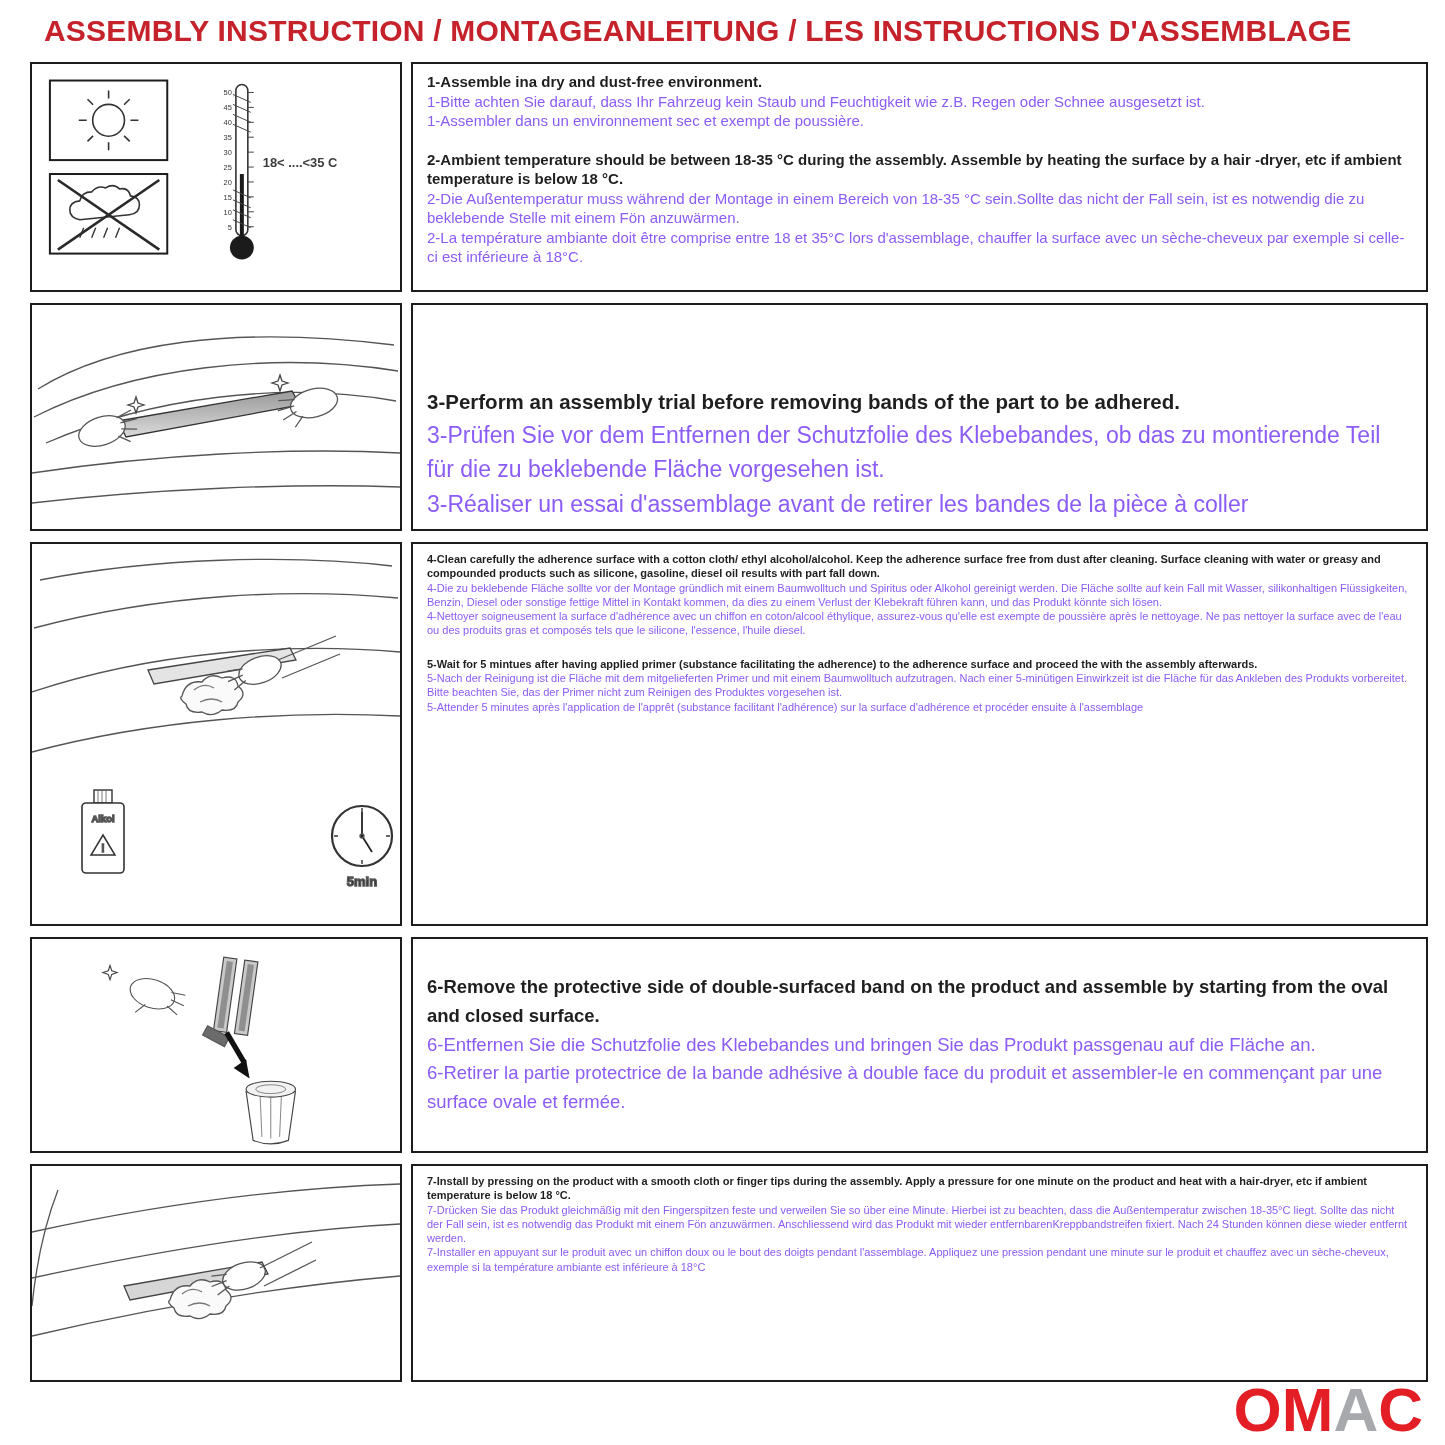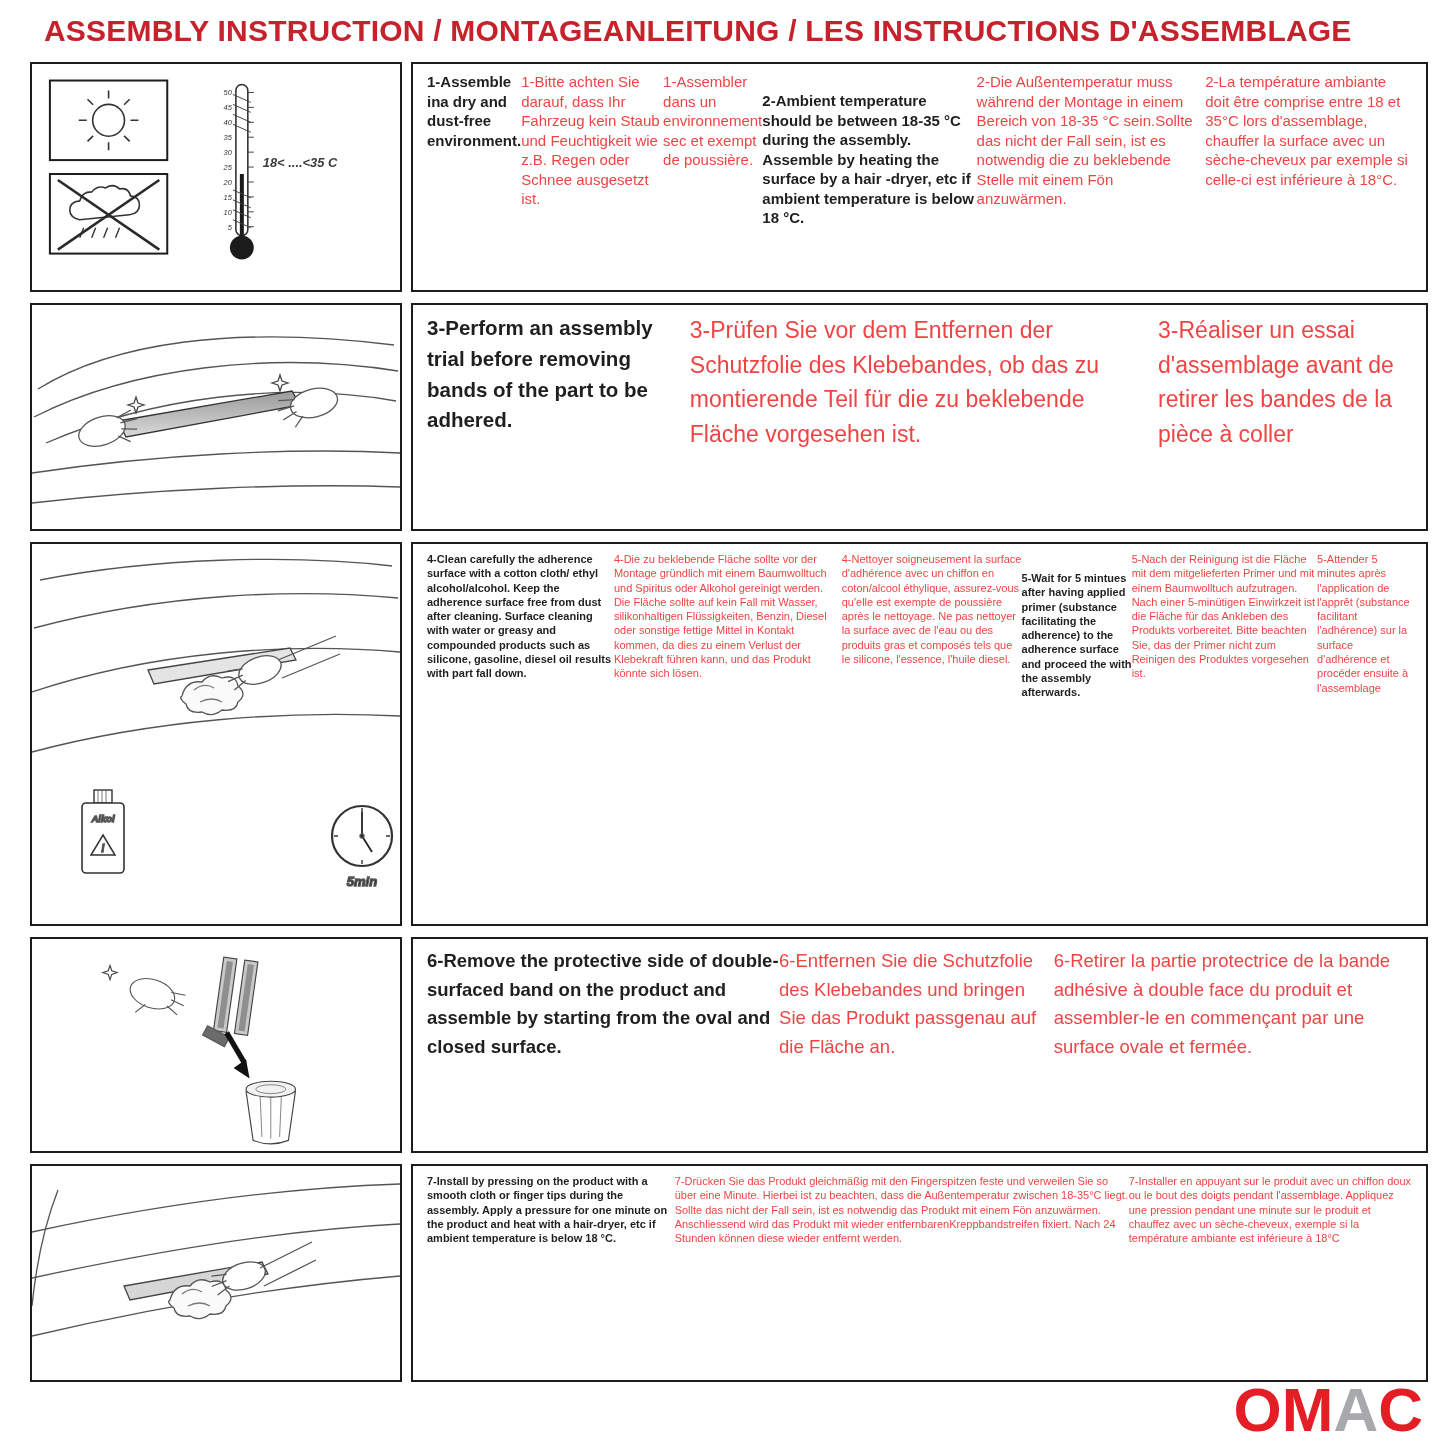--- a/index.html
+++ b/index.html
@@ -10,36 +10,36 @@
     color:#3c3c3c; position:relative; overflow:hidden;
   }
   .page { padding:8px 17px 0 30px; }
   .title {
     color:#c5222b; font-size:30px; font-weight:800;
     margin:6px 0 14px 14px; letter-spacing:0.2px; white-space:nowrap;
   }
   .row { display:flex; gap:9px; margin-bottom:11px; align-items:stretch; }
   .illus {
     flex:0 0 372px; width:372px; border:2px solid #1c1c1c;
-    background:#fff; position:relative; overflow:hidden;font-style:italic;
+    background:#fff; position:relative; overflow:hidden;
   }
   .illus svg { display:block; width:100%; height:100%; }
   .tbox {
     flex:1; border:2px solid #1c1c1c; padding:8px 14px;
-    overflow:hidden; display:flex; flex-direction:row;
-  }
-  .tbox p { margin:0; font-size:15px; line-height:1.3; color:#ef4444; }
+    overflow:hidden; display:flex; flex-direction:column;
+  }
+  .tbox p { margin:0; font-size:15px; line-height:1.3; color:#8b5cf6; }
   .tbox p.b { font-weight:bold; color:#1f1f1f; }
   .gap { margin-top:19px !important; }
   .r1 { height:230px; }
   .r2 { height:228px; }
   .r3 { height:384px; }
   .r4 { height:216px; }
   .r5 { height:218px; }
-  .r2 .tbox { justify-content:flex-start;gap:30px; }
+  .r2 .tbox { justify-content:flex-end; }
   .r2 .tbox p { font-size:23px; line-height:1.5; }
   .r2 .tbox p.b { font-size:20.5px; }
   .r4 .tbox { justify-content:center; }
   .r4 .tbox p { font-size:18.5px; line-height:1.55; }
   .r3 .tbox p, .r5 .tbox p { font-size:11px; line-height:1.3; }
   .logo {
     position:absolute; right:22px; bottom:4px;
     font-size:62px; font-weight:900; letter-spacing:0px; line-height:1;
     font-family:"Liberation Sans",sans-serif;
   }

